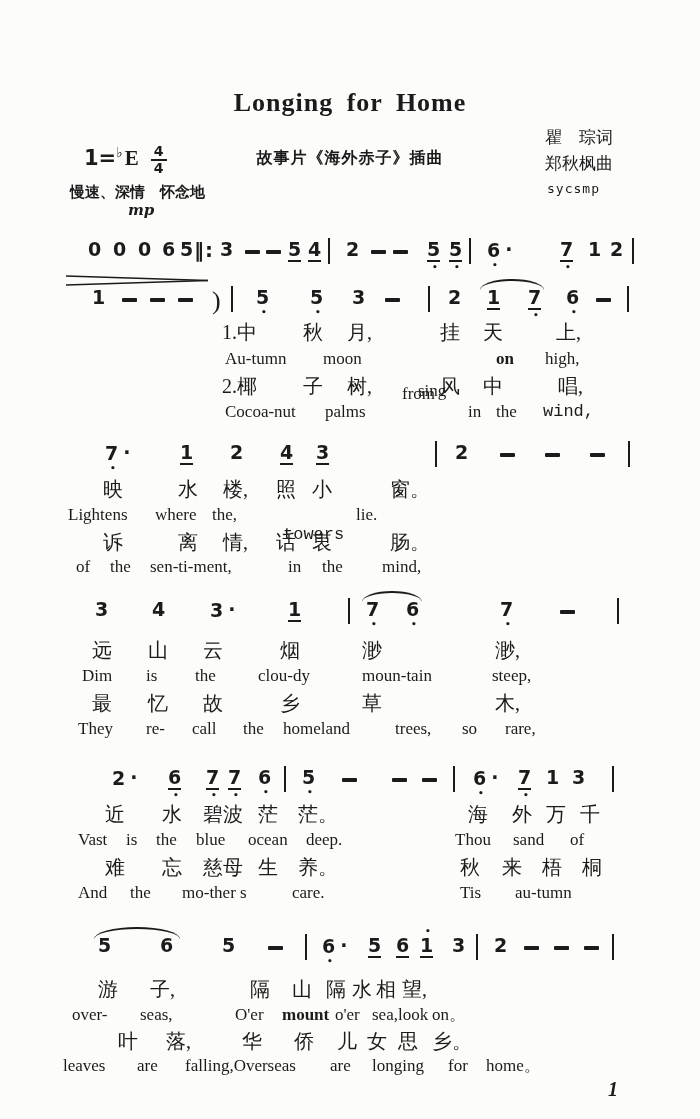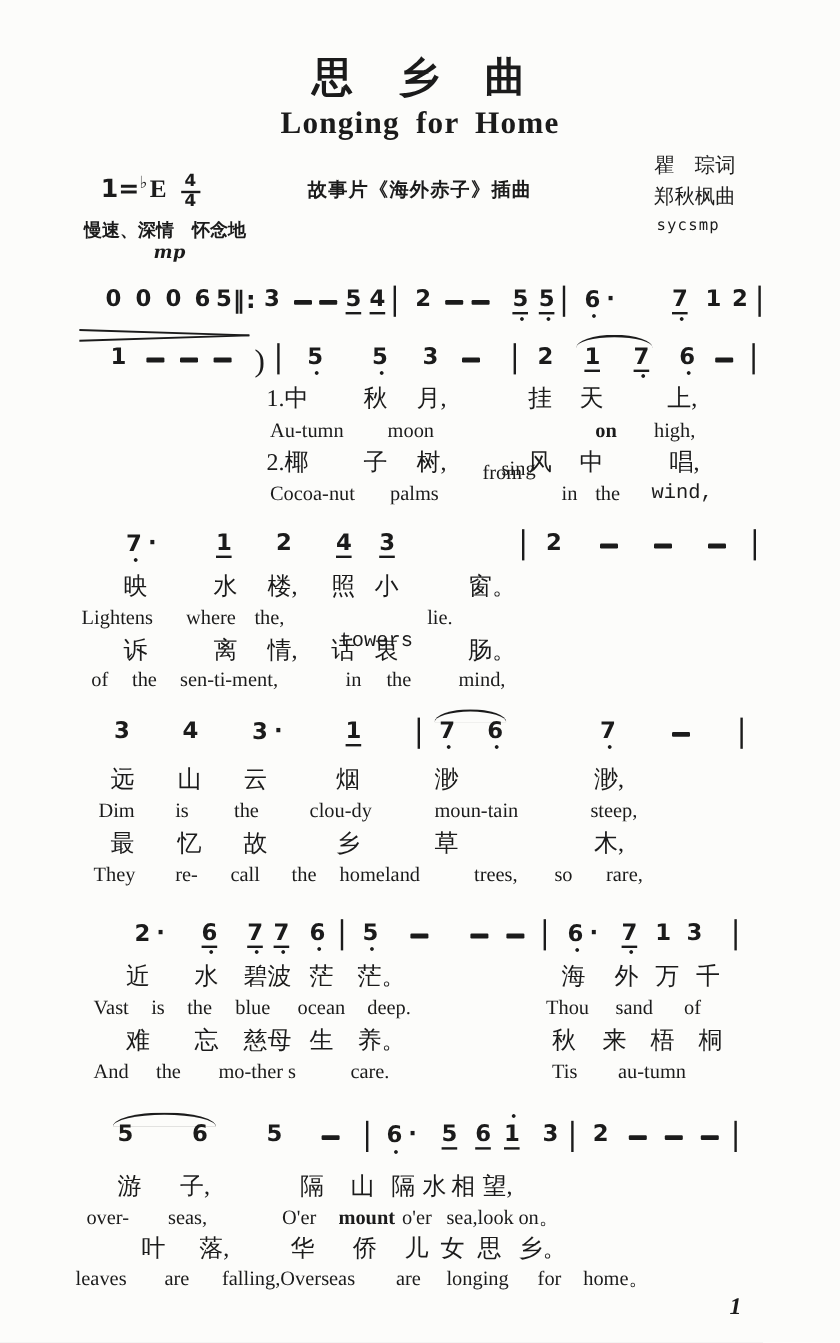--- a/index.html
+++ b/index.html
@@ -38,21 +38,20 @@
   .tie{position:absolute;border-top:2px solid #1b1b1b;border-radius:50% 50% 0 0 / 100% 100% 0 0;}
   .hairpin{position:absolute;}
   .lyr{position:absolute;white-space:nowrap;line-height:1;}
   .lyr.zh{font-size:20px;}
   .lyr.en{font-size:17px;}
 </style>
 </head>
 <body>
 
 <div class="page">
-  <div class="title-cn">思　乡　曲</div>
   <div class="title-en">Longing for Home</div>
 
   <div class="keysig"><span>1=</span><span class="flat">♭</span><span class="keyletter">E</span><span class="frac"><span class="num">4</span><span class="den">4</span></span></div>
 
   <div class="source">故事片《海外赤子》插曲</div>
   <div class="credit lyricist">瞿　琮词</div>
   <div class="credit composer">郑秋枫曲</div>
   <div class="watermark">sycsmp</div>
   <div class="tempo">慢速、深情　怀念地</div>
   <div class="mp">mp</div>

